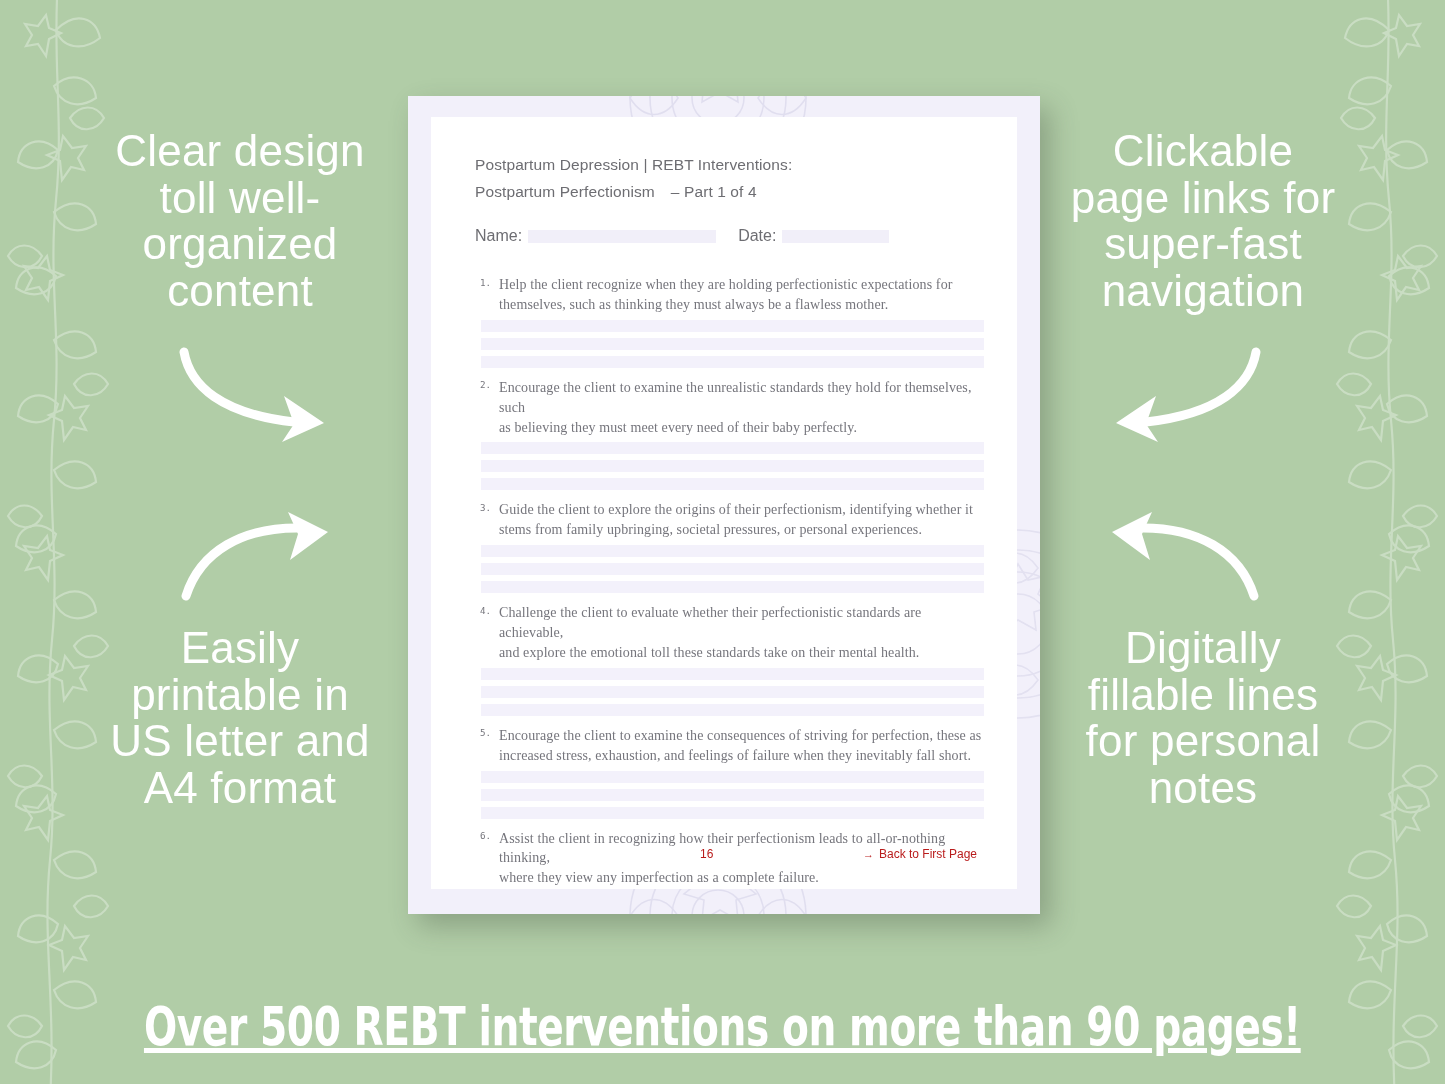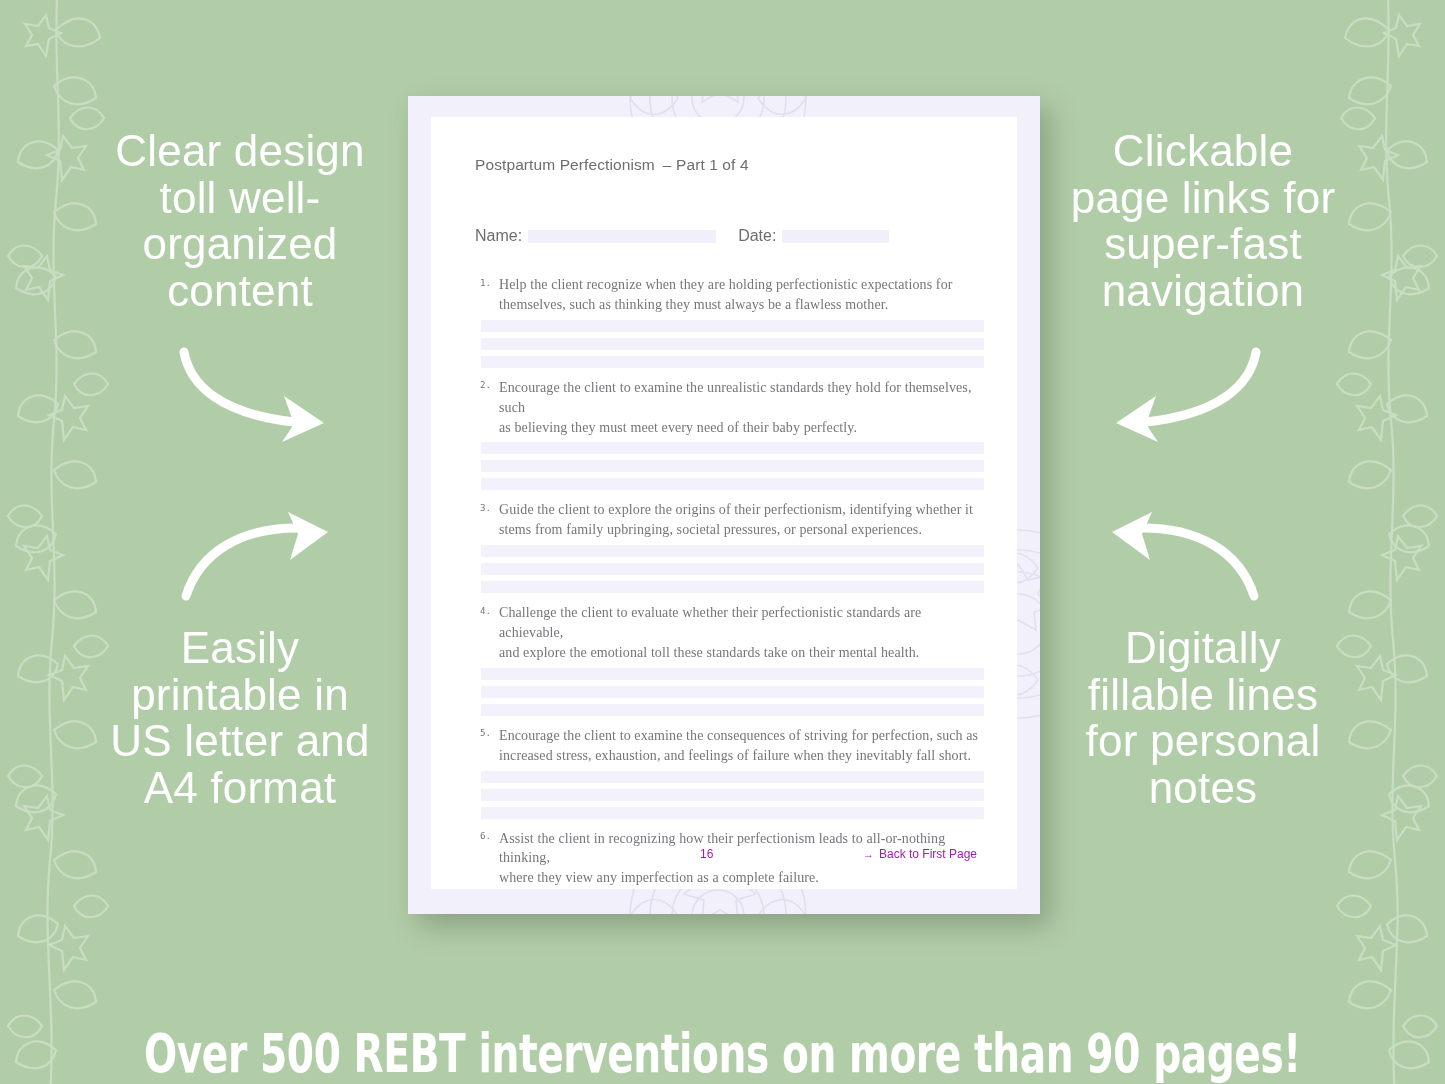--- a/index.html
+++ b/index.html
@@ -65,21 +65,21 @@
     width:586px;height:772px;
     background:#ffffff;
     overflow:hidden;
   }
 
   .doc-head{position:absolute;left:44px;top:35px;right:40px;}
   .doc-title-line{
     font-size:15.5px;color:#6d6d72;font-weight:400;
     letter-spacing:.1px;line-height:1.72;
   }
-  .doc-title-line .part{margin-left:8px;}
+  .doc-title-line .part{margin-left:16px;}
 
   .namerow{
     position:absolute;left:44px;top:110px;right:40px;
     display:flex;align-items:center;
     font-size:16px;color:#6d6d72;
   }
   .namerow .lbl{white-space:nowrap;}
   .namerow .blank{
     height:13px;background:#f1eff9;
   }
@@ -104,31 +104,32 @@
     line-height:1.42;letter-spacing:.1px;
     white-space:pre-line;
   }
   .lines{margin-top:5px;margin-left:6px;}
   .wline{height:12px;background:#f3f1fb;margin-bottom:6px;}
 
   
   .doc-footer{
     position:absolute;left:44px;right:40px;bottom:28px;
     display:flex;align-items:center;
-    font-size:12px;color:#a21caf;
+    font-size:12px;color:#b91c1c;
   }
   .pg-num{margin-left:225px;}
   .back-link{margin-left:auto;white-space:nowrap;}
   .back-link .arr{margin-right:5px;font-size:11px;}
 
   
   .banner{
     position:absolute;left:0;right:0;bottom:0;height:88px;
-    display:flex;align-items:flex-end;justify-content:center;
+    display:flex;align-items:flex-start;justify-content:center;
     color:#ffffff;
+    text-decoration:underline;
   }
   .banner-text{
     font-family:"Liberation Sans Narrow","DejaVu Sans Condensed","Liberation Sans",sans-serif;
     font-weight:bold;
     font-size:53px;
     letter-spacing:-.5px;
     transform:scaleX(.82);
     transform-origin:center;
     white-space:nowrap;
   }
@@ -328,20 +329,21 @@
         <path d="M68 100 c14 -20 32 -20 46 0 c-14 20 -32 20 -46 0Z"></path>
         <path d="M14 44 c14 -20 32 -20 46 0 c-14 20 -32 20 -46 0Z"></path>
         <path d="M14 156 c14 -20 32 -20 46 0 c-14 20 -32 20 -46 0Z"></path>
       </g>
     </svg>
   </div>
 
   <div class="page">
 
     <div class="doc-head">
+      <div class="doc-title-line">Postpartum Depression | REBT Interventions:</div>
       <div class="doc-title-line">
         <span>Postpartum Perfectionism</span><span class="part">– Part 1 of 4</span>
       </div>
     </div>
 
     <div class="namerow">
       <span class="lbl">Name:</span>
       <span class="blank name-blank"></span>
       <span class="gap"></span>
       <span class="lbl">Date:</span>
@@ -398,21 +400,21 @@
         <div class="lines">
           <div class="wline"></div>
           <div class="wline"></div>
           <div class="wline"></div>
         </div>
       </div>
 
       <div class="item">
         <div class="item-row">
           <span class="item-num">5.</span>
-          <span class="item-text">Encourage the client to examine the consequences of striving for perfection, such as
+          <span class="item-text">Encourage the client to examine the consequences of striving for perfection, these as
 increased stress, exhaustion, and feelings of failure when they inevitably fall short.</span>
         </div>
         <div class="lines">
           <div class="wline"></div>
           <div class="wline"></div>
           <div class="wline"></div>
         </div>
       </div>
 
       <div class="item">

